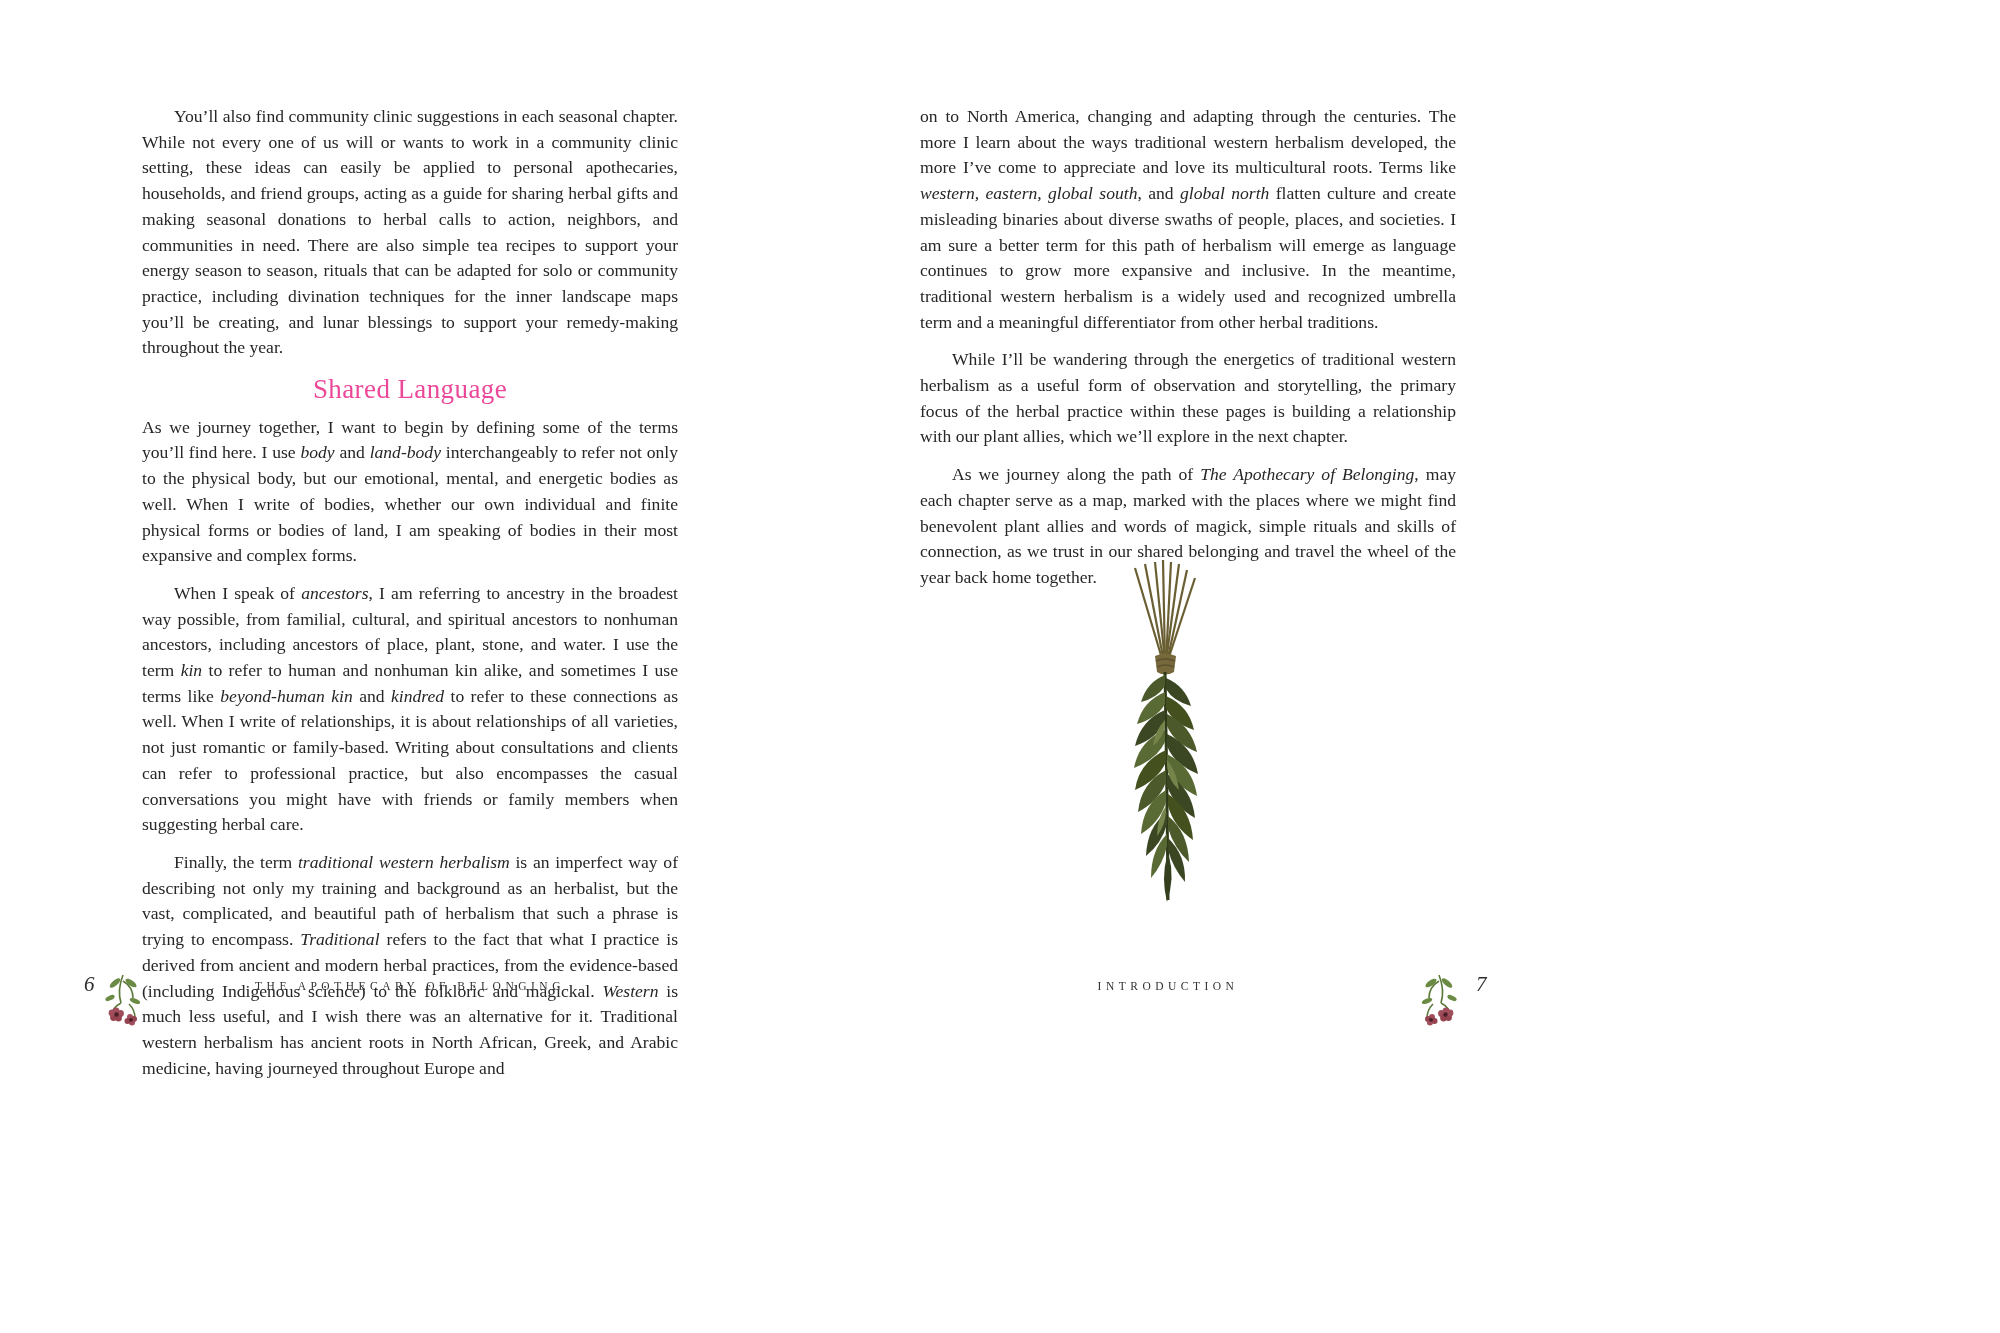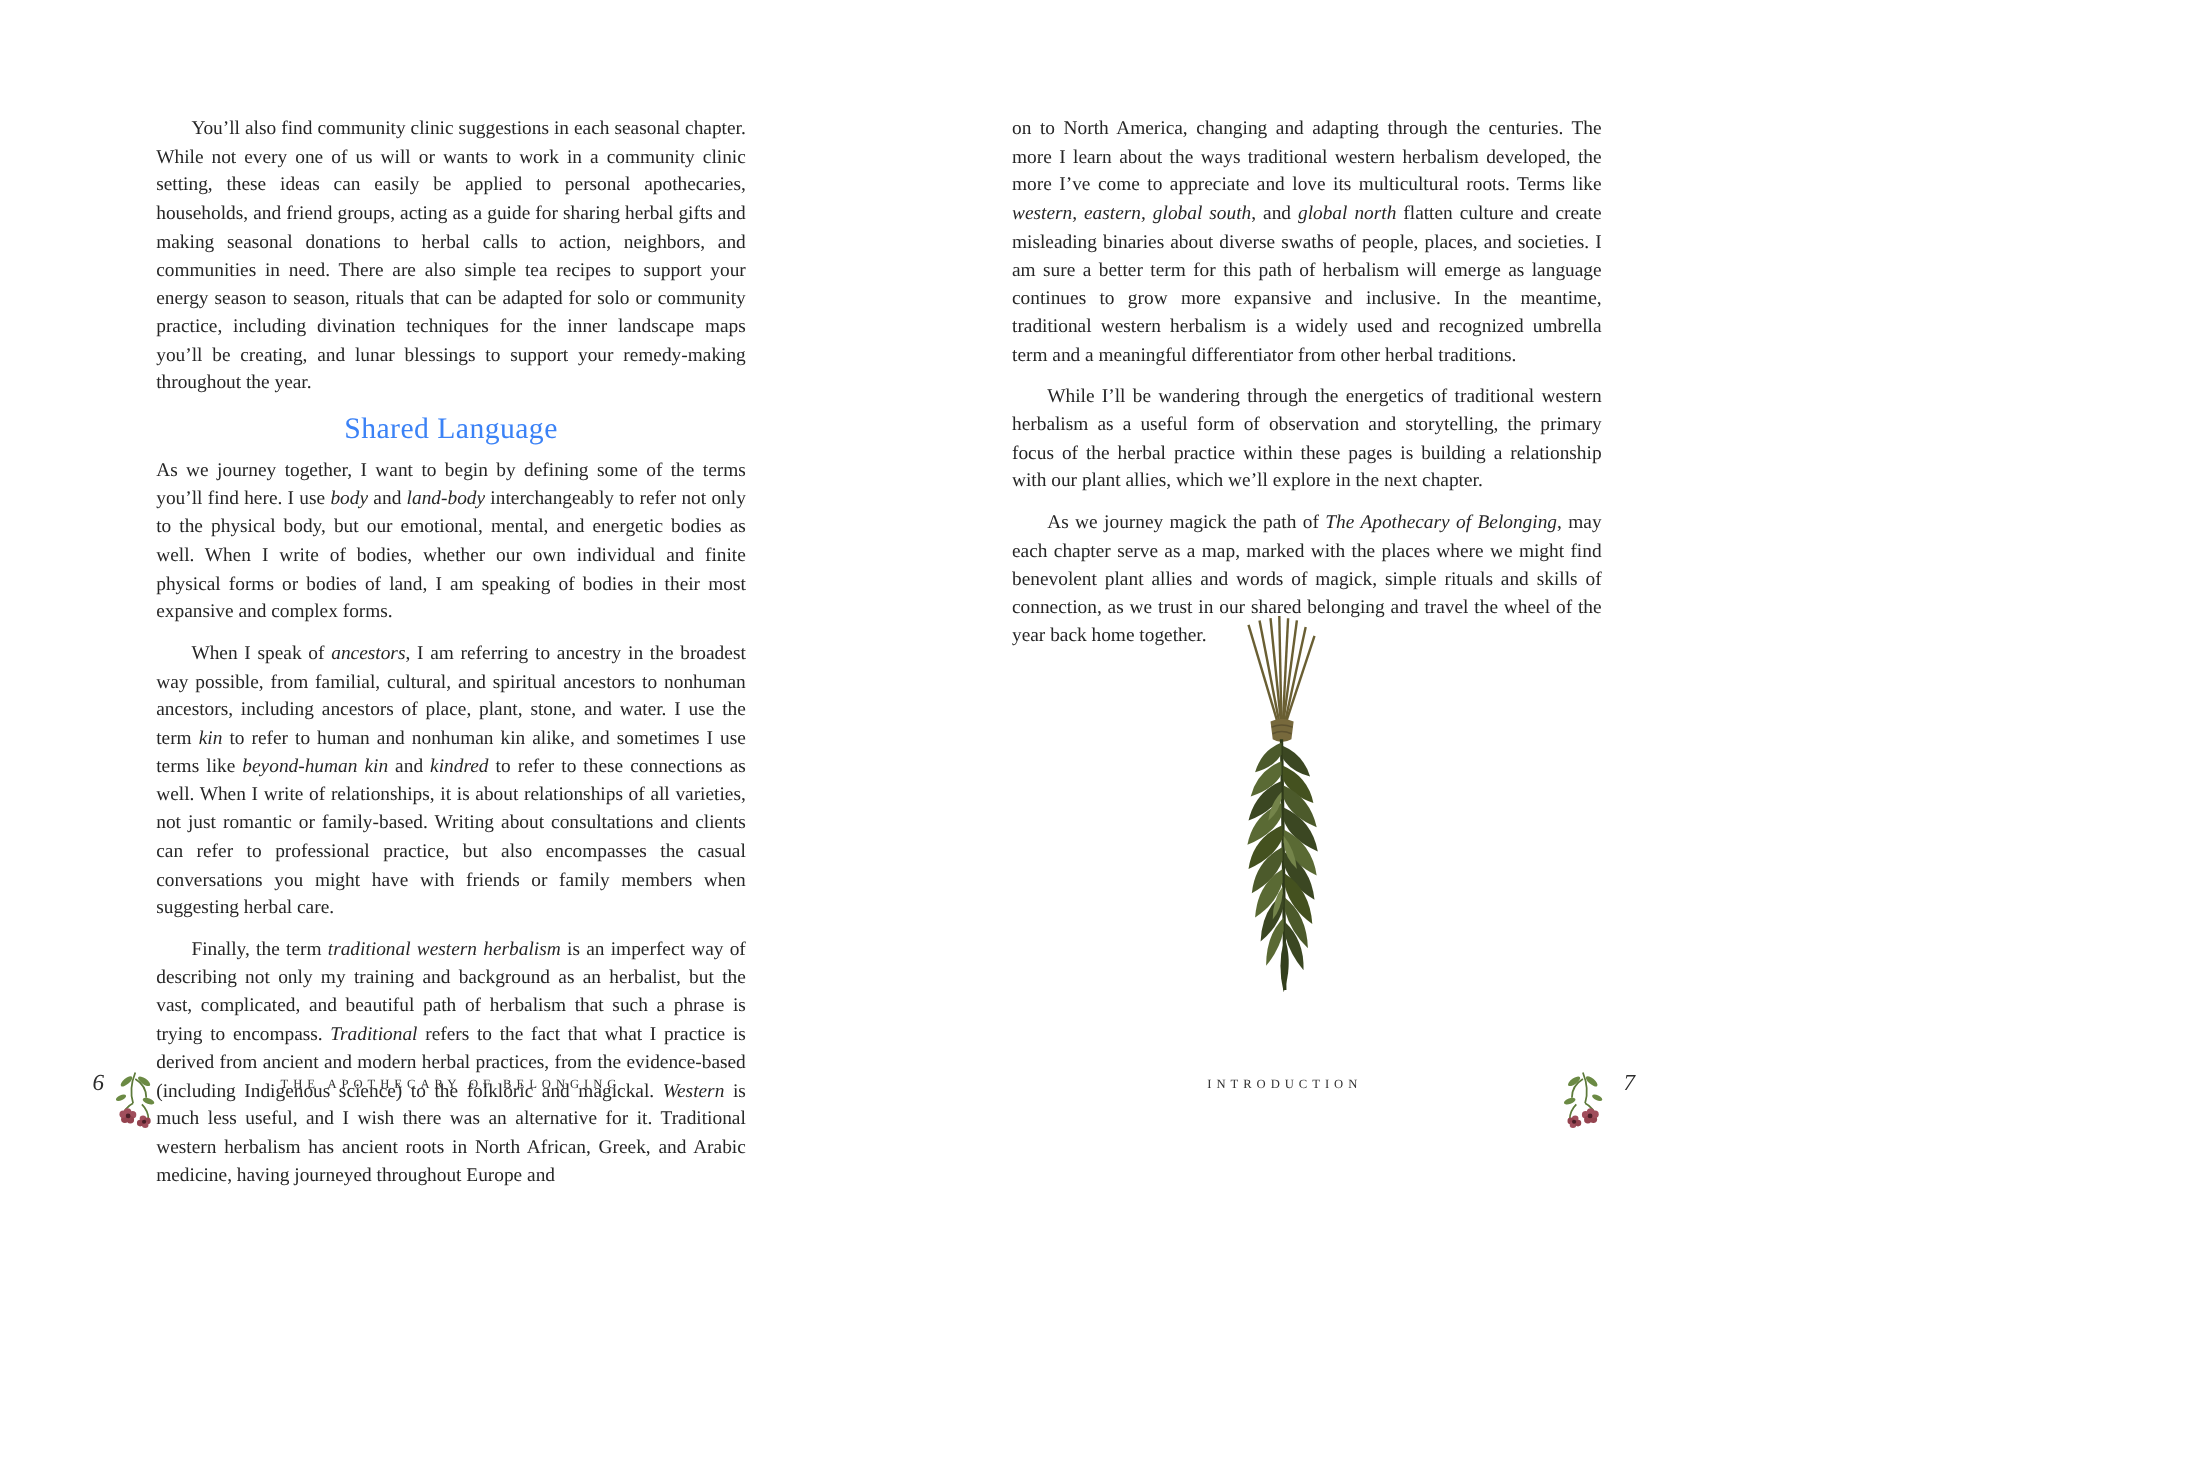--- a/index.html
+++ b/index.html
@@ -23,21 +23,21 @@
   .right-col { left: 908px; }
   .para { margin: 12px; }
   .para.indent { text-indent: 32px; }
   .para em { font-style: italic; }
   .heading {
     font-weight: normal;
     font-size: 27px;
     text-align: center;
     letter-spacing: 0.4px;
     margin: 16px 0 10px 0;
-    color: #3b82f6;
+    color: #ec4899;
   }
   .footer-pagenum {
     position: absolute;
     top: 972px;
     font-size: 21px;
     font-style: italic;
     color: #2c2c2c;
   }
   .pagenum-left  { left: 84px; }
   .pagenum-right { left: 1476px; }
@@ -110,21 +110,21 @@
     </g>
   </svg>
 
   <div class="running-title running-left">THE APOTHECARY OF BELONGING</div>
 </div>
 
 <div>
   <div class="text-col right-col">
     <p class="para"><span>on to North America, changing and adapting through the centuries. The more I learn about the ways traditional western herbalism developed, the more I’ve come to appreciate and love its multicultural roots. Terms like </span><em>western, eastern,</em><span> </span><em>global south</em><span>, and </span><em>global north</em><span> flatten culture and create misleading binaries about diverse swaths of people, places, and societies. I am sure a better term for this path of herbalism will emerge as language continues to grow more expansive and inclusive. In the meantime, traditional western herbalism is a widely used and recognized umbrella term and a meaningful differentiator from other herbal traditions.</span></p>
     <p class="para indent"><span>While I’ll be wandering through the energetics of traditional western herbalism as a useful form of observation and storytelling, the primary focus of the herbal practice within these pages is building a relationship with our plant allies, which we’ll explore in the next chapter.</span></p>
-    <p class="para indent"><span>As we journey magick the path of </span><em>The Apothecary of Belonging</em><span>, may each chapter serve as a map, marked with the places where we might find benevolent plant allies and words of magick, simple rituals and skills of connection, as we trust in our shared belonging and travel the wheel of the year back home together.</span></p>
+    <p class="para indent"><span>As we journey along the path of </span><em>The Apothecary of Belonging</em><span>, may each chapter serve as a map, marked with the places where we might find benevolent plant allies and words of magick, simple rituals and skills of connection, as we trust in our shared belonging and travel the wheel of the year back home together.</span></p>
   </div>
 
   <svg class="illustration" viewBox="0 0 122 348">
 
     <g stroke="#6a5f33" stroke-width="2.2" fill="none">
       <path d="M58 102 L30 8"></path>
       <path d="M59 102 L40 4"></path>
       <path d="M60 102 L50 2"></path>
       <path d="M60 102 L58 0"></path>
       <path d="M61 102 L66 2"></path>

